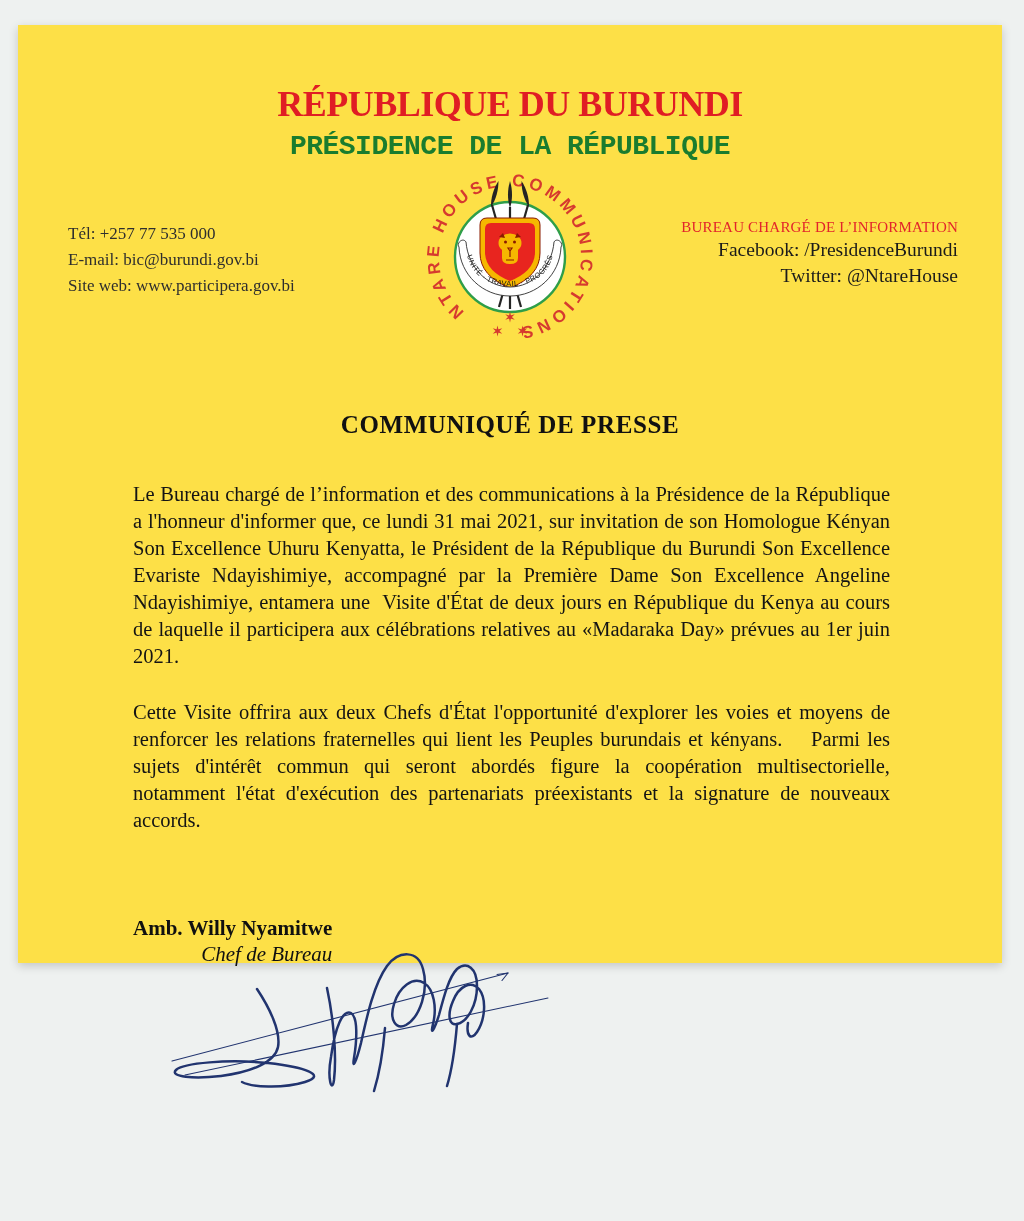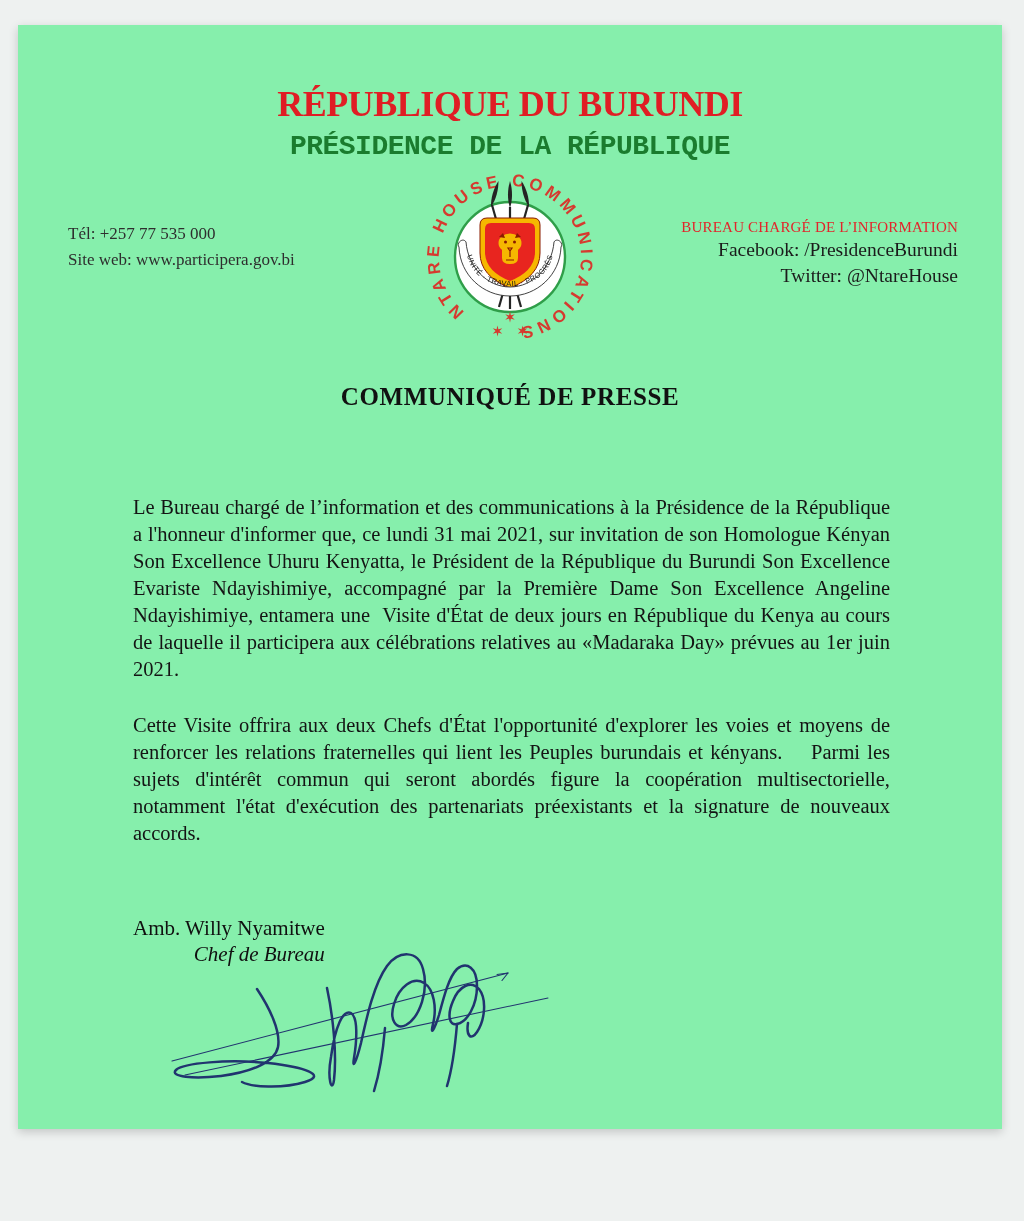--- a/index.html
+++ b/index.html
@@ -5,59 +5,60 @@
   html,body{margin:0;padding:0;}
   body{
     width:1024px;height:1221px;
     background:#eef1f0;
     font-family:"Liberation Serif", serif;
     overflow:hidden;
     position:relative;
   }
   .paper{
     position:absolute;left:18px;top:25px;
-    width:984px;height:1104px;
-    background:#86efac;
+    width:984px;height:938px;
+    background:#fde047;
     box-shadow:0 3px 9px rgba(0,0,0,0.18);
   }
   .center-line{position:absolute;left:0;width:100%;text-align:center;white-space:nowrap;}
   .title{top:58px;font-size:36px;font-weight:bold;color:#e01d24;letter-spacing:-0.5px;}
   .subtitle{top:106px;font-size:28px;font-weight:bold;color:#1a7c2e;letter-spacing:-0.5px;font-family:Liberation Mono, monospace;}
   .contact{
     position:absolute;left:50px;top:196px;
     font-size:17px;line-height:26px;color:#2e2e2e;
   }
   .logo-box{position:absolute;left:406px;top:146px;width:172px;height:172px;}
   .bureau{position:absolute;right:44px;top:192px;text-align:right;}
   .bureau .red-line{font-size:15px;font-weight:normal;color:#e2242b;line-height:20px;letter-spacing:0.2px;}
   .bureau .soc-line{font-size:19.5px;color:#1b1b1b;line-height:26px;}
-  .heading{top:358px;font-size:25px;font-weight:bold;color:#111111;letter-spacing:0.6px;}
+  .heading{top:386px;font-size:25px;font-weight:bold;color:#111111;letter-spacing:0.6px;}
   .bodytext{
     position:absolute;left:115px;top:452px;width:757px;
     font-size:20.5px;line-height:27px;color:#141414;
     text-align:justify;
   }
-  .bodytext p{margin:17px 0 29px 0;}
+  .bodytext p{margin:4px 0 29px 0;}
   .signatory{position:absolute;left:115px;top:890px;font-size:21px;color:#101010;line-height:26px;}
-  .sig-name{font-weight:normal;}
+  .sig-name{font-weight:bold;}
   .sig-title{font-style:italic;text-align:right;}
   .signature-svg{position:absolute;left:138px;top:903px;width:404px;height:182px;}
   .ring-text{font-family:"Liberation Sans",sans-serif;font-weight:bold;font-size:17px;letter-spacing:4px;}
   .motto-text{font-family:"Liberation Sans",sans-serif;font-size:7.4px;letter-spacing:0.5px;fill:#151515;}
 </style>
 </head>
 <body>
 
 <div class="paper">
 
   <div class="center-line title">RÉPUBLIQUE DU BURUNDI</div>
   <div class="center-line subtitle">PRÉSIDENCE DE LA RÉPUBLIQUE</div>
 
   <div class="contact">
     <div>Tél: +257 77 535 000</div>
+    <div>E-mail: bic@burundi.gov.bi</div>
     <div>Site web: www.participera.gov.bi</div>
   </div>
 
   <div class="logo-box">
     <svg width="172" height="172" viewBox="0 0 172 172">
       <defs>
         <path id="ringPath" d="M15,86 a71,71 0 1 1 142,0 a71,71 0 1 1 -142,0" fill="none"></path>
         <path id="mottoPath" d="M-44,-2 C-41,24 -22,35 0,35 C22,35 41,24 44,-2" fill="none"></path>
         <g id="star6">
           <path d="M0,-5.5 L1.3,0 L0,5.5 L-1.3,0 Z"></path>

